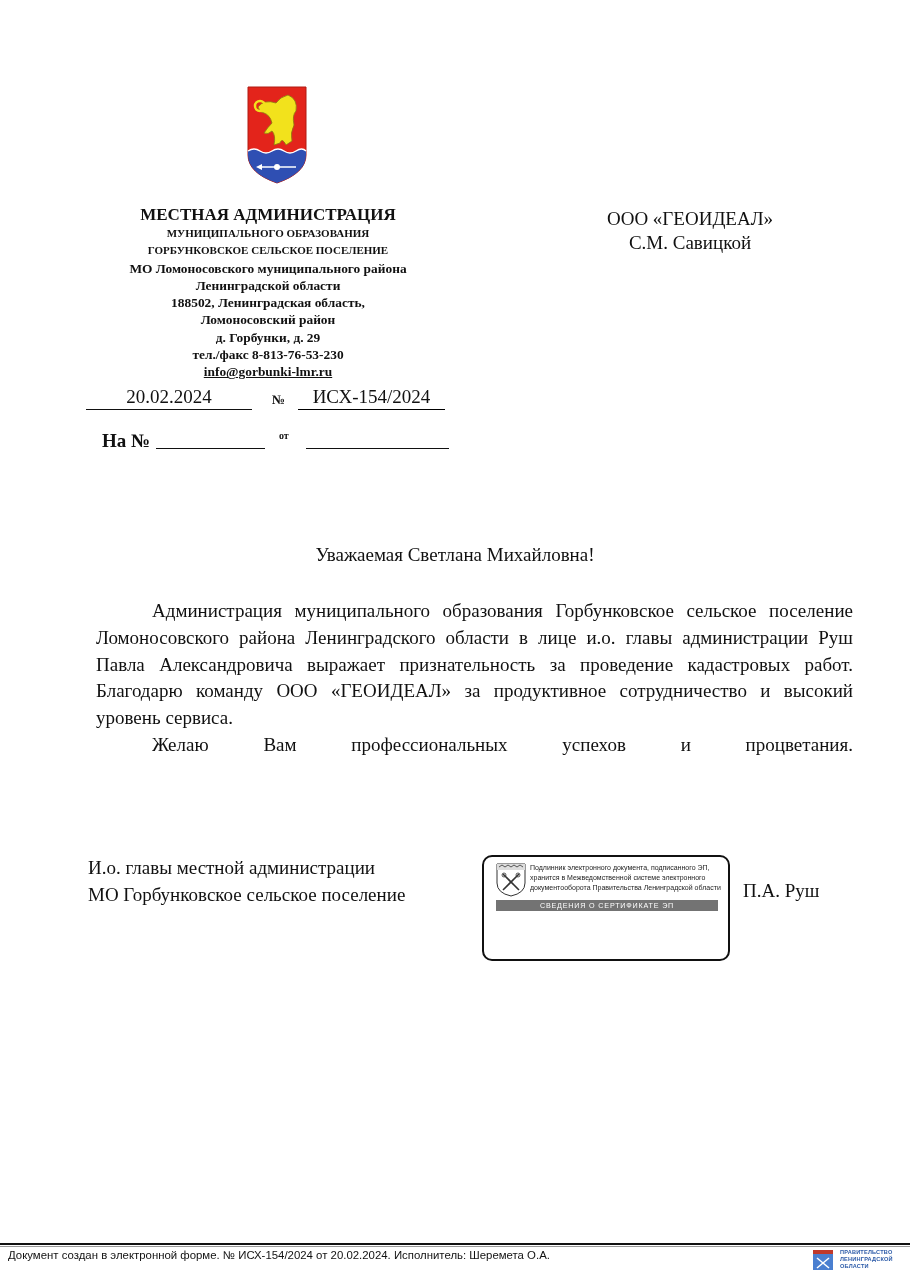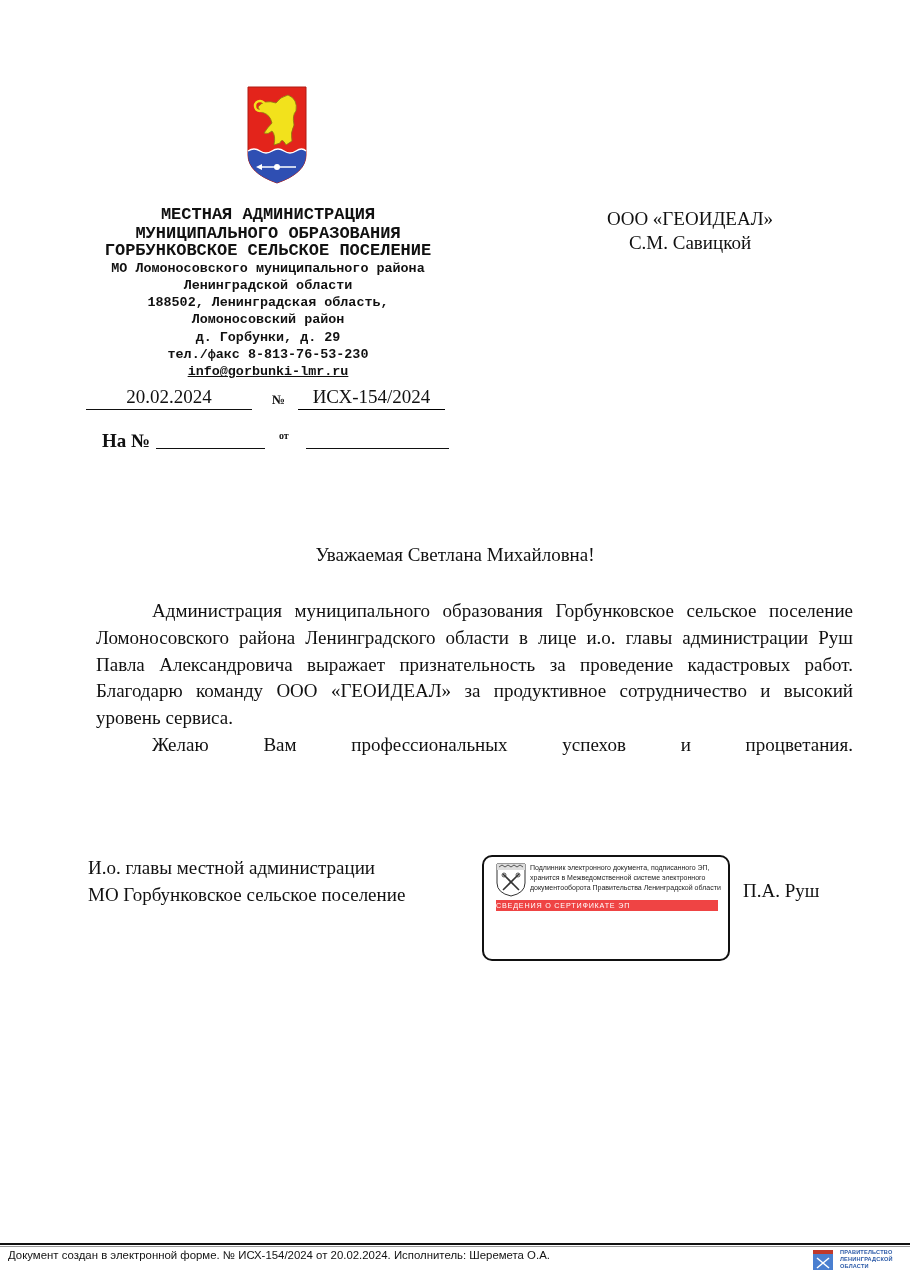--- a/index.html
+++ b/index.html
@@ -3,23 +3,23 @@
 <meta charset="utf-8">
 <style>
   html, body { margin:0; padding:0; background:#ffffff; }
   body { width:910px; height:1287px; position:relative; overflow:hidden; font-family:"Liberation Serif", serif; color:#111; }
   .abs { position:absolute; }
 
   
   #emblem { left:246px; top:85px; width:62px; height:100px; }
 
   
-  #sender { left:82px; top:205px; width:372px; text-align:center; font-weight:bold; font-size:13.4px; line-height:17.3px;font-family:Liberation Mono, monospace; }
+  #sender { left:82px; top:205px; width:372px; text-align:center; font-weight:bold; font-size:13.4px; line-height:17.3px; }
   #sender .t1 { font-size:17px; line-height:20px; }
-  #sender .t2 { font-size:17px; }
+  #sender .t2 { font-size:11px; }
   #sender .email { text-decoration:underline; }
 
   
   .regval { font-size:19px; font-weight:normal; text-align:center; }
   #reg-date { left:86px; top:386px; width:166px; border-bottom:1px solid #111; height:23px; }
   #reg-no-label { left:272px; top:392px; font-size:13px; font-weight:bold; }
   #reg-number { left:298px; top:386px; width:147px; border-bottom:1px solid #000000; height:23px; }
 
   #ref-label { left:102px; top:430px; font-size:19px; font-weight:bold; }
   #ref-number { left:156px; top:430px; width:109px; border-bottom:1px solid #111; height:18px; }
@@ -38,21 +38,21 @@
   #body-text p.last { text-align-last:justify; }
 
   
   #sig-title { left:88px; top:854px; font-size:19px; line-height:27px; }
   #sig-name { left:743px; top:880px; font-size:19px; }
 
   
   #stamp { left:482px; top:855px; width:248px; height:106px; border:2px solid #111; border-radius:10px; box-sizing:border-box; font-family:"Liberation Sans", sans-serif; background:#fff; }
   #stamp .crest { position:absolute; left:12px; top:6px; width:30px; height:34px; }
   #stamp .stamp-text { position:absolute; left:46px; top:6px; width:196px; font-size:7px; line-height:10px; color:#222; }
-  #stamp .bar { position:absolute; left:12px; top:43px; width:222px; height:11px; background:#ef4444; color:#fff; font-size:7.2px; line-height:11px; letter-spacing:0.8px; }
+  #stamp .bar { position:absolute; left:12px; top:43px; width:222px; height:11px; background:#737373; color:#fff; font-size:7.2px; line-height:11px; text-align:center; letter-spacing:0.8px; }
   #stamp .cert { position:absolute; left:14px; top:59px; font-size:7.2px; line-height:11.3px; color:#222; }
 
   
   #footer-rule { left:0; top:1243px; width:910px; height:2px; background:#111; }
   #footer-rule2 { left:0; top:1246px; width:910px; height:1px; background:#999; }
   #footer-text { left:8px; top:1249px; font-family:"Liberation Sans", sans-serif; font-size:11.4px; line-height:13px; color:#111; }
   #footer-logo { left:813px; top:1249px; width:95px; height:22px; }
   #footer-logo .flag { position:absolute; left:0; top:1px; width:20px; height:20px; }
   #footer-logo .lbl { position:absolute; left:27px; top:0px; font-family:"Liberation Sans", sans-serif; font-weight:bold; font-size:5.6px; line-height:6.8px; color:#2b5aa8; letter-spacing:0.2px; }
 </style>

